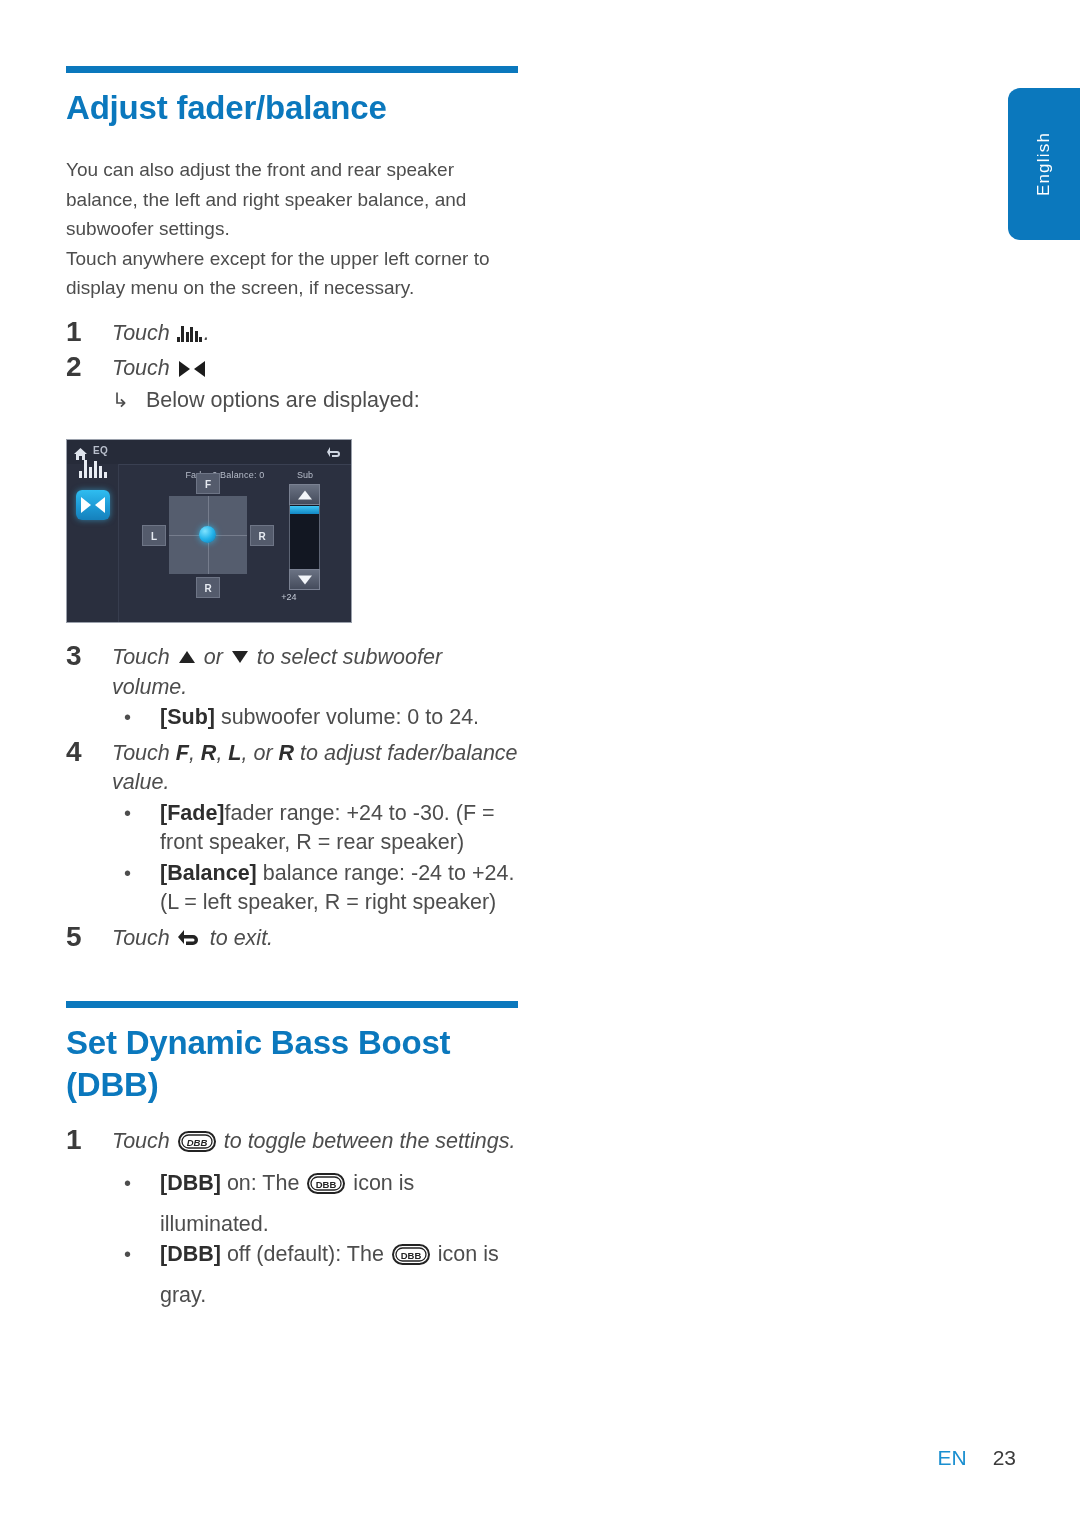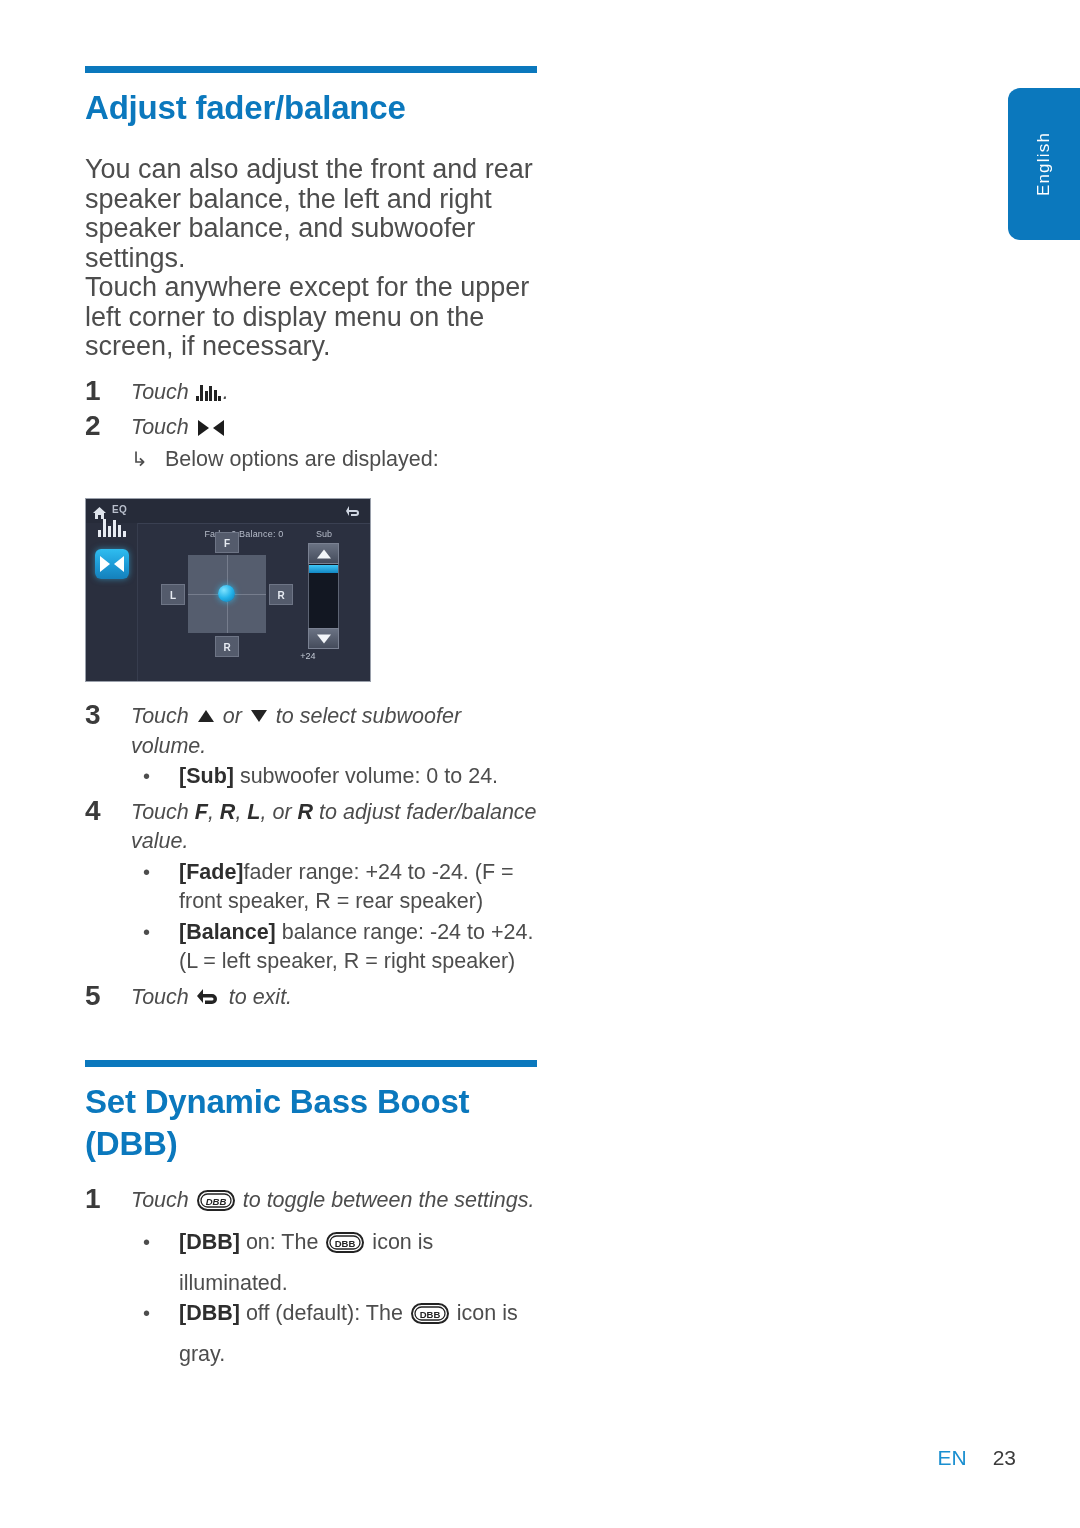--- a/index.html
+++ b/index.html
@@ -38,21 +38,20 @@
     letter-spacing: 1.2px;
     font-family: "Liberation Sans", sans-serif;
   }
 
   
   .page {
     position: absolute;
     left: 66px;
     top: 0;
     width: 452px;
-    margin-left: 19px;
   }
 
   .rule {
     height: 7px;
     background: #0b78bd;
     width: 452px;
     margin-top: 66px;
   }
   .rule.second { margin-top: 0; }
 
@@ -60,21 +59,21 @@
     font-family: "Liberation Sans", sans-serif;
     color: #0b78bd;
     font-weight: bold;
     font-size: 33px;
     line-height: 1.28;
     margin: 14px 0 0 0;
     letter-spacing: -0.2px;
   }
 
   .para {
-    font-size: 27px;
+    font-size: 19px;
     line-height: 29.5px;
     color: #4d4d4d;
     margin-top: 26px;
   }
   .para p { margin: 0; }
 
   
   .steps { margin-top: 14px; }
   .step {
     display: flex;
@@ -483,21 +482,21 @@
       </div>
     </div>
 
     <div class="step">
       <div class="step-num">4</div>
       <div class="step-body"><span>Touch </span><span class="bold">F</span>, <span class="bold">R</span>, <span class="bold">L</span>, or <span class="bold">R</span><span> to adjust fader/balance value.</span></div>
     </div>
     <div class="bullets">
       <div class="bullet">
         <div class="dot">•</div>
-        <div class="btxt"><span class="bold">[Fade]</span><span>fader range: +24 to -24. (F = front speaker, R = rear speaker)</span></div>
+        <div class="btxt"><span class="bold">[Fade]</span><span>fader range: +24 to -30. (F = front speaker, R = rear speaker)</span></div>
       </div>
       <div class="bullet">
         <div class="dot">•</div>
         <div class="btxt"><span class="bold">[Balance]</span><span> balance range: -24 to +24. (L = left speaker, R = right speaker)</span></div>
       </div>
     </div>
 
     <div class="step">
       <div class="step-num">5</div>
       <div class="step-body"><span>Touch </span><span class="icon-back"><svg viewBox="0 0 24 19" width="24" height="19">

